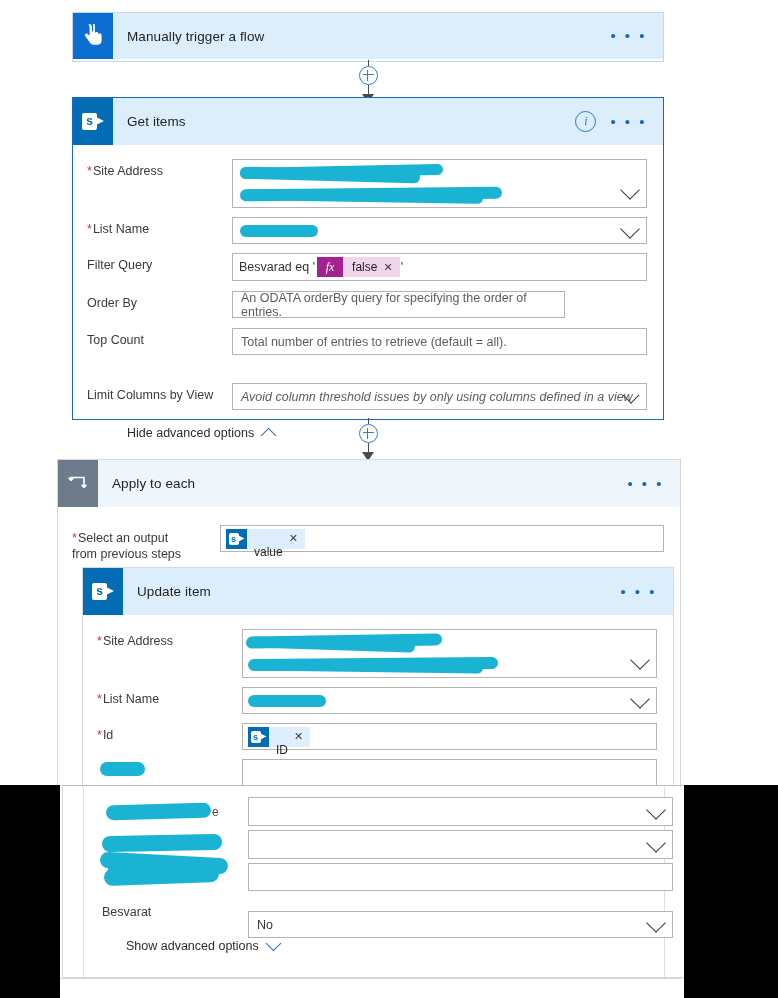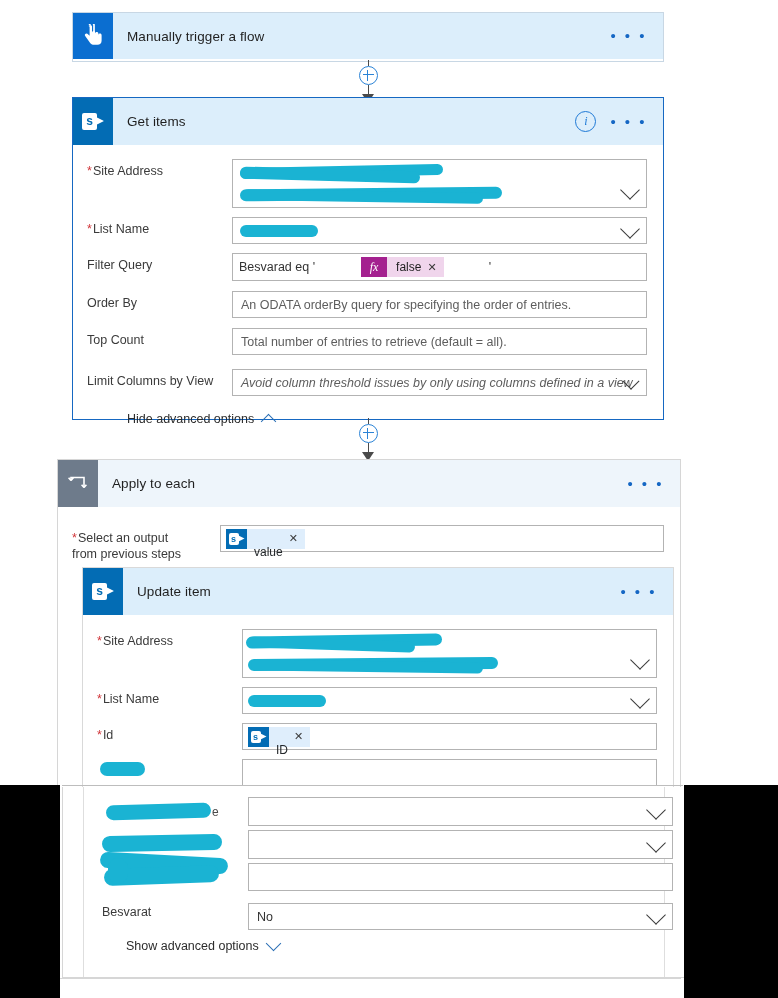--- a/index.html
+++ b/index.html
@@ -26,21 +26,21 @@
   .info-ic{width:19px;height:19px;border:1.4px solid #1e79d6;border-radius:50%;
            color:#1e79d6;font-size:12px;font-style:italic;
            display:flex;align-items:center;justify-content:center;font-family:"Liberation Serif",serif;}
 
   
   .body{padding:0;}
   .row{display:flex;align-items:flex-start;margin-bottom:11px;}
   .lbl{flex:0 0 auto;font-size:12.5px;color:#3a3a3a;padding-top:5px;line-height:15px;}
   .req{color:#d03438;margin-right:1px;}
   .ctl{position:relative;background:#fff;border:1px solid #b3b3b3;box-sizing:border-box;
-       min-height:27px;display:flex;align-items:center;padding:0 8px;font-size:12.5px;gap:44px;}
+       min-height:27px;display:flex;align-items:center;padding:0 8px;font-size:12.5px;}
   .ctl.tall{height:48px;align-items:flex-end;padding-bottom:4px;}
   .ph{color:#5d5d5d;font-size:12.5px;}
   .chev{position:absolute;right:9px;top:50%;transform:translateY(-50%);
         width:11px;height:11px;border-right:1.6px solid #3b3b3b;border-bottom:1.6px solid #3b3b3b;
         transform:translateY(-65%) rotate(45deg);}
   .chev.wide{width:13px;height:13px;}
 
   
   .redact{position:absolute;background:#1ab3d3;border-radius:14px;}
 
@@ -159,26 +159,26 @@
             <span class="fx">fx</span>
             <span class="ftext">false</span>
             <span class="cx">✕</span>
           </span>
           <span>'</span>
         </div>
       </div>
 
       <div class="row" style="margin-bottom:10px;">
         <div class="lbl" style="width:145px;">Order By</div>
-        <div class="ctl" style="width:415px;height:27px;">
+        <div class="ctl" style="width:333px;height:27px;">
           <span class="ph">An ODATA orderBy query for specifying the order of entries.</span>
         </div>
       </div>
 
-      <div class="row" style="margin-bottom:14px;">
+      <div class="row" style="margin-bottom:28px;">
         <div class="lbl" style="width:145px;">Top Count</div>
         <div class="ctl" style="width:415px;height:21px;">
           <span class="ph">Total number of entries to retrieve (default = all).</span>
         </div>
       </div>
 
       <div class="row" style="margin-bottom:10px;">
         <div class="lbl" style="width:145px;">Limit Columns by View</div>
         <div class="ctl" style="width:415px;height:27px;font-style:italic;">
           <span class="ph" style="white-space:nowrap;">Avoid column threshold issues by only using columns defined in a view</span>
@@ -336,21 +336,21 @@
         <div style="position:absolute;left:0;top:-8px;width:150px;height:36px;">
           <div class="redact" style="left:0px;top:0px;width:128px;height:16px;transform:rotate(3deg);"></div>
           <div class="redact" style="left:4px;top:12px;width:115px;height:17px;transform:rotate(-2deg);"></div>
           <div class="redact" style="left:8px;top:3px;width:20px;height:26px;"></div>
         </div>
         <div class="ctl" style="position:absolute;left:148px;top:0;width:425px;height:28px;"></div>
       </div>
 
       <div style="position:absolute;left:16px;top:108px;width:550px;height:30px;">
         <div class="lbl" style="position:absolute;left:2px;top:5px;font-size:12.5px;">Besvarat</div>
-        <div class="ctl" style="position:absolute;left:148px;top:8px;width:425px;height:27px;">
+        <div class="ctl" style="position:absolute;left:148px;top:16px;width:425px;height:27px;">
           <span>No</span>
           <div class="chev wide"></div>
         </div>
       </div>
 
       <div class="adv" style="position:absolute;left:42px;top:152px;">
         <span>Show advanced options</span>
         <span class="caret down"></span>
       </div>
     </div>

